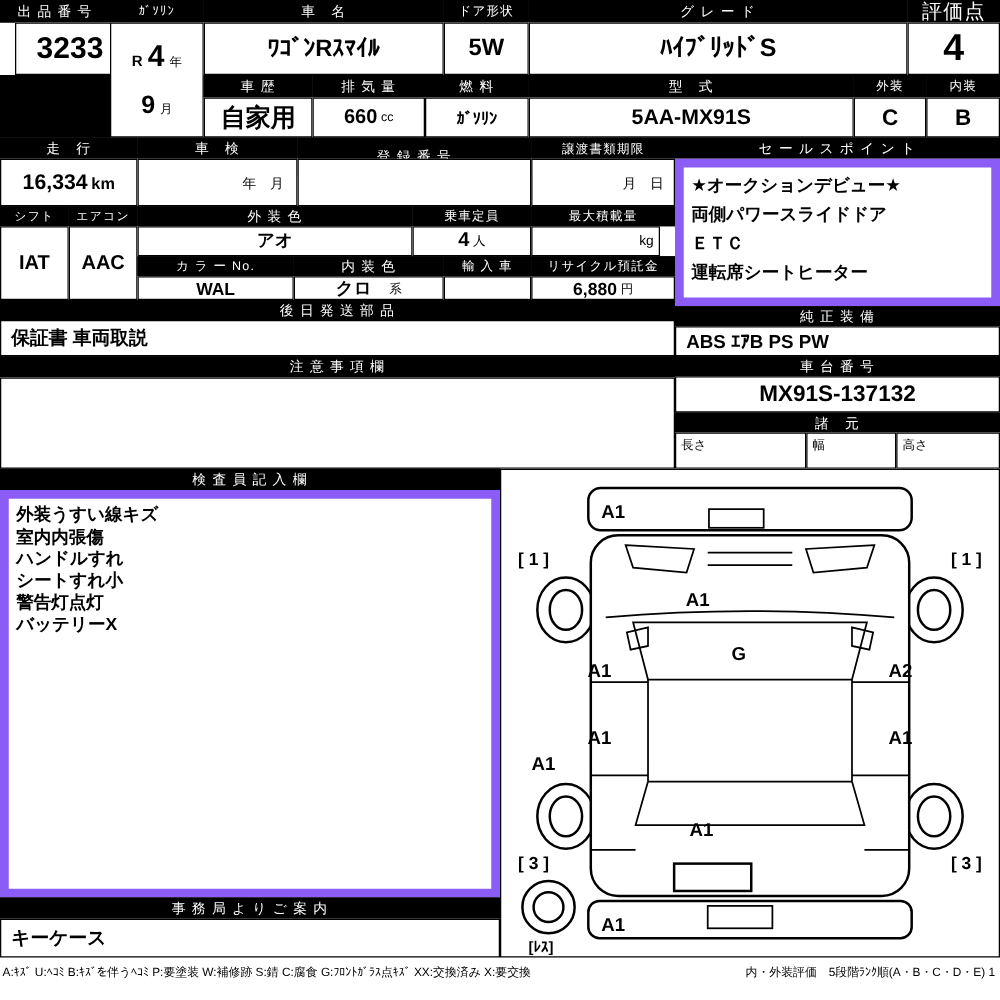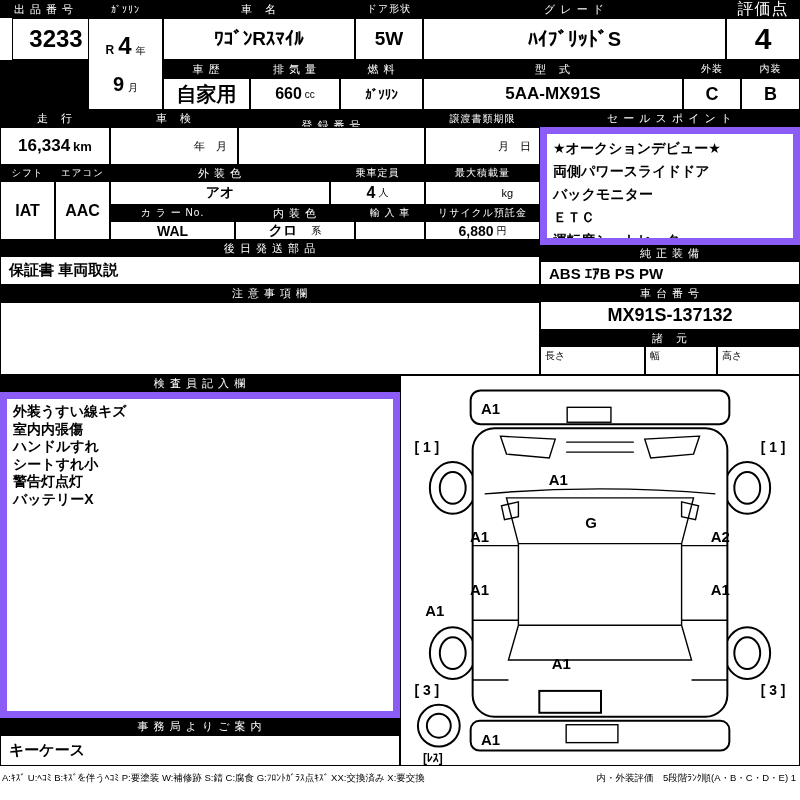--- a/index.html
+++ b/index.html
@@ -85,39 +85,38 @@
   <span class="b" style="font-size:17px">16,334</span>
   <span class="b unit" style="font-size:13px">km</span>
 </div>
 <div class="cell right" style="left:110px;top:127px;width:128px;height:38px;font-size:11px;padding-right:10px">年　月</div>
 <div class="cell" style="left:238px;top:127px;width:187px;height:38px"></div>
 <div class="cell right" style="left:425px;top:127px;width:115px;height:38px;font-size:11px;padding-right:8px">月　日</div>
 
 <div class="listbox sales" style="left:540px;top:127px;width:260px;height:118px">
   <div>★オークションデビュー★</div>
   <div>両側パワースライドドア</div>
-  <div>バックモニター</div>
   <div>ＥＴＣ</div>
   <div>運転席シートヒーター</div>
 </div>
 
 <div class="bar" style="left:0;top:165px;width:55px;height:16px;font-size:9.5px">シフト</div>
 <div class="bar" style="left:55px;top:165px;width:55px;height:16px;font-size:9.5px">エアコン</div>
 <div class="cell b" style="left:0;top:181px;width:55px;height:59px;font-size:16px">IAT</div>
 <div class="cell b" style="left:55px;top:181px;width:55px;height:59px;font-size:16px">AAC</div>
 
 <div class="bar" style="left:110px;top:165px;width:220px;height:16px">外 装 色</div>
 <div class="cell b" style="left:110px;top:181px;width:220px;height:24px;font-size:14px">アオ</div>
 <div class="bar" style="left:330px;top:165px;width:95px;height:16px;font-size:10px">乗車定員</div>
 <div class="cell" style="left:330px;top:181px;width:95px;height:24px">
   <span class="b" style="font-size:16px">4</span>
   <span class="unit">人</span>
 </div>
 <div class="bar" style="left:425px;top:165px;width:115px;height:16px;font-size:10px">最大積載量</div>
-<div class="cell right" style="left:425px;top:181px;width:115px;height:24px;font-size:11px;padding-right:26px">kg</div>
+<div class="cell right" style="left:425px;top:181px;width:103px;height:24px;font-size:11px;padding-right:4px">kg</div>
 
 <div class="bar" style="left:110px;top:205px;width:125px;height:16px;font-size:10px">カ ラ ー No.</div>
 <div class="cell b" style="left:110px;top:221px;width:125px;height:19px;font-size:14px">WAL</div>
 <div class="bar" style="left:235px;top:205px;width:120px;height:16px">内 装 色</div>
 <div class="cell" style="left:235px;top:221px;width:120px;height:19px">
   <span class="b" style="font-size:14px">クロ</span>
   <span class="unit" style="margin-left:14px">系</span>
 </div>
 <div class="bar" style="left:355px;top:205px;width:70px;height:16px;font-size:10px">輸 入 車</div>
 <div class="cell" style="left:355px;top:221px;width:70px;height:19px"></div>

